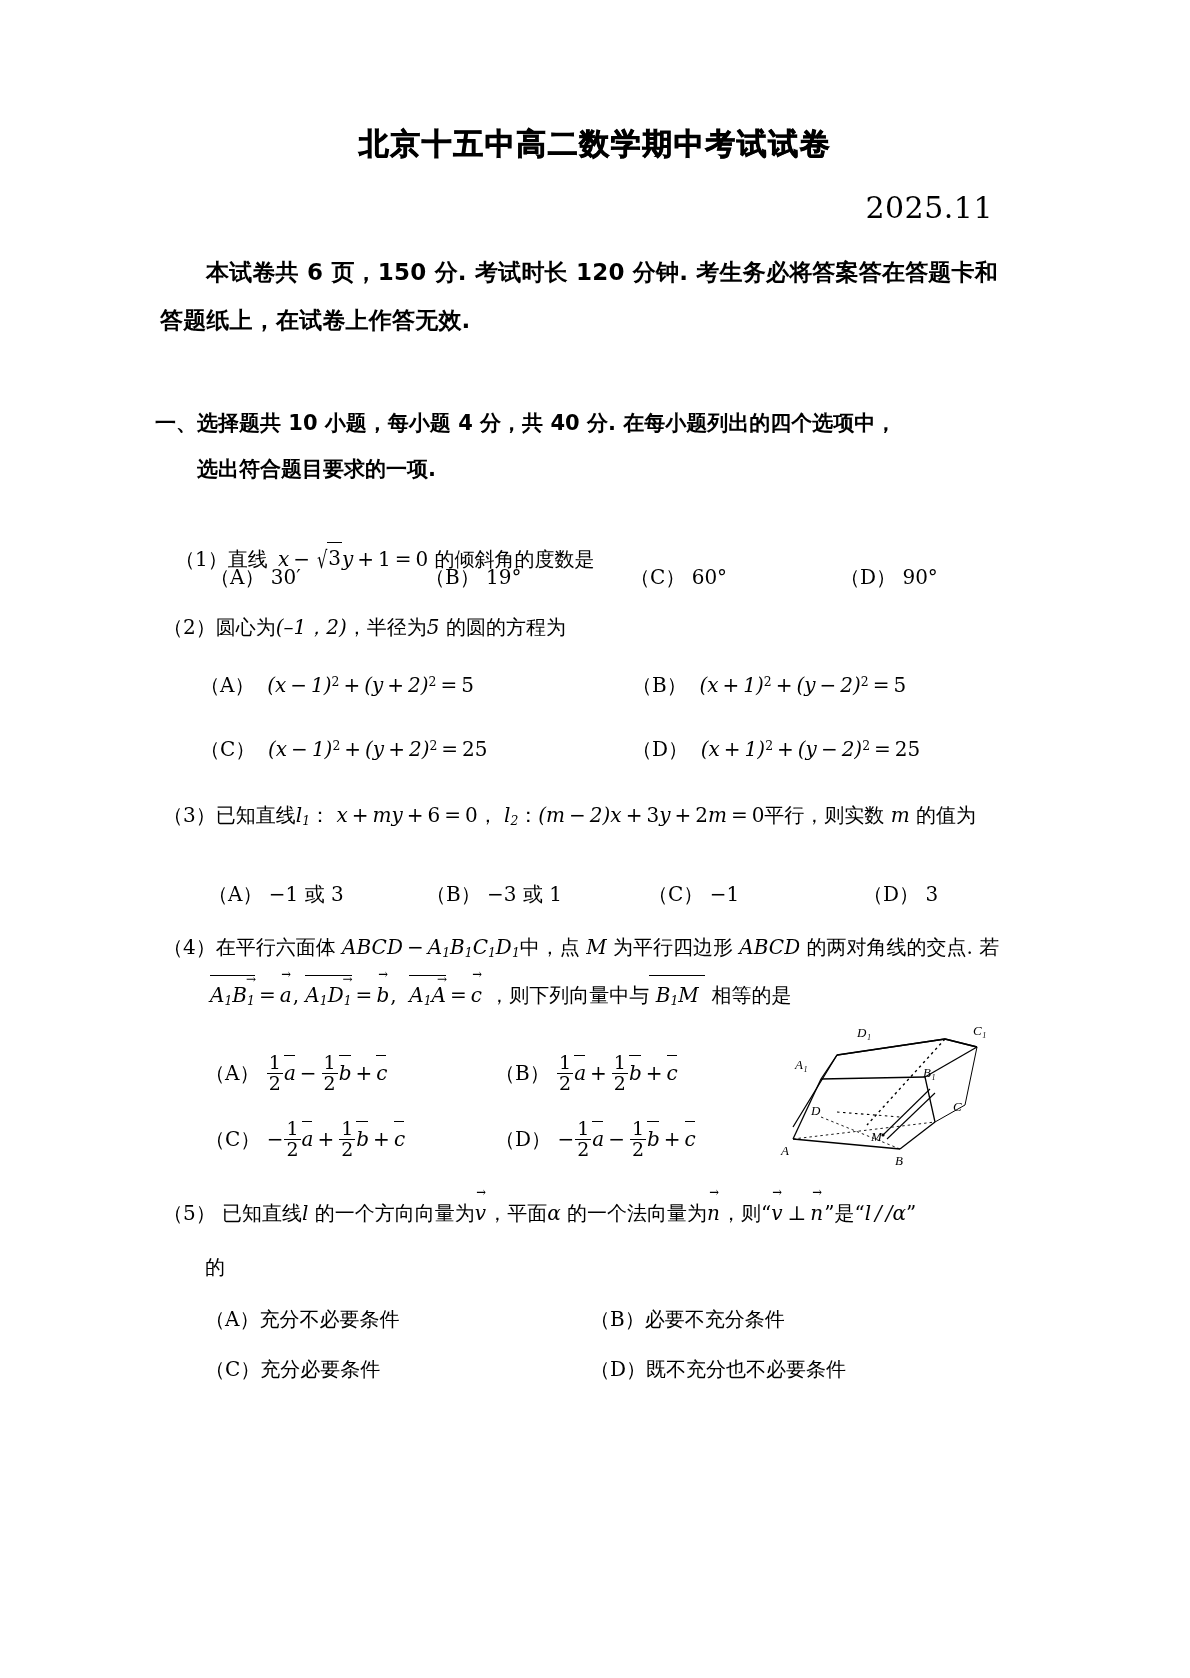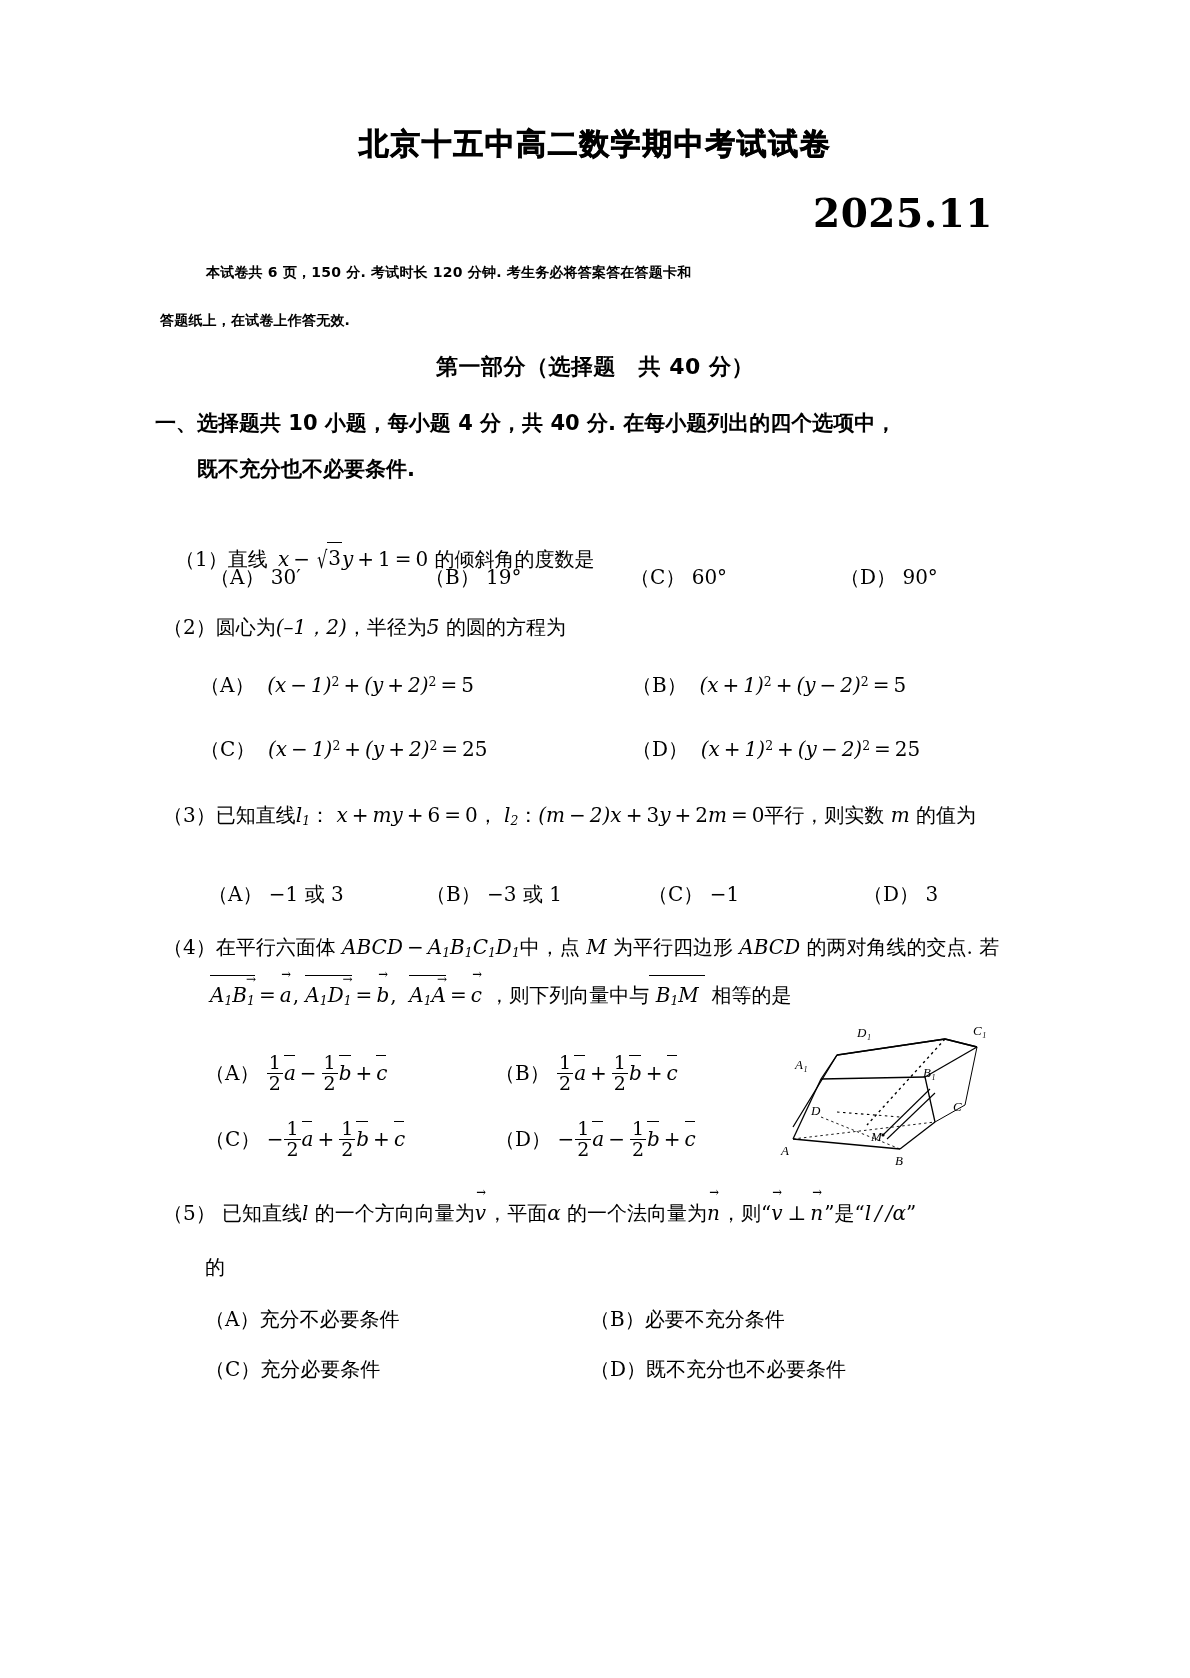--- a/index.html
+++ b/index.html
@@ -45,33 +45,33 @@
     font-weight: bold;
     font-size: 30px;
     letter-spacing: 1.5px;
     -webkit-text-stroke: 0.7px #000;
   }
   .doc-date {
     position: absolute;
     right: 205px;
     top: 178px;
     font-family: "DejaVu Serif", "Liberation Serif", serif;
-    font-weight: bold;
-    font-size: 39px;
+    font-weight: normal;
+    font-size: 30px;
     letter-spacing: 0.5px;
   }
   
   .instructions {
     position: absolute;
     left: 160px;
     top: 236px;
     width: 880px;
     font-family: "DejaVu Sans", "Liberation Sans", sans-serif;
     font-weight: bold;
-    font-size: 14px;
+    font-size: 23px;
     line-height: 48px;
     letter-spacing: 0.2px;
   }
   .instructions .l1 { text-indent: 46px; display: block; }
   .instructions .l2 { display: block; }
 
   .part-title {
     position: absolute;
     left: 0;
     top: 340px;
@@ -226,25 +226,24 @@
 <div class="page">
 
   <div class="doc-title">北京十五中高二数学期中考试试卷</div>
   <div class="doc-date">2025.11</div>
 
   <div class="instructions">
     <span class="l1">本试卷共 6 页，150 分. 考试时长 120 分钟. 考生务必将答案答在答题卡和</span>
     <span class="l2">答题纸上，在试卷上作答无效.</span>
   </div>
 
-  <div class="part-title">第一部分（选择题　共 40 分）</div>
 
   <div class="section-head">
     <span class="s1">一、选择题共 10 小题，每小题 4 分，共 40 分. 在每小题列出的四个选项中，</span>
-    <span class="s2">既不充分也不必要条件.</span>
+    <span class="s2">选出符合题目要求的一项.</span>
   </div>
 
   <div class="q" style="left:175px; top:498px;margin-top:33px;">
     <span class="q-stem">
       <span>（1）</span><span>直线</span>
       <span class="mathit"> x</span> − <span class="sqrt"><span class="radix">√</span><span class="rand">3</span></span><span class="mathit">y</span> + 1 = 0
       <span>的倾斜角的度数是</span>
     </span>
   </div>
   <div class="opts" style="left:210px; top:552px; width:800px; height:30px;">

